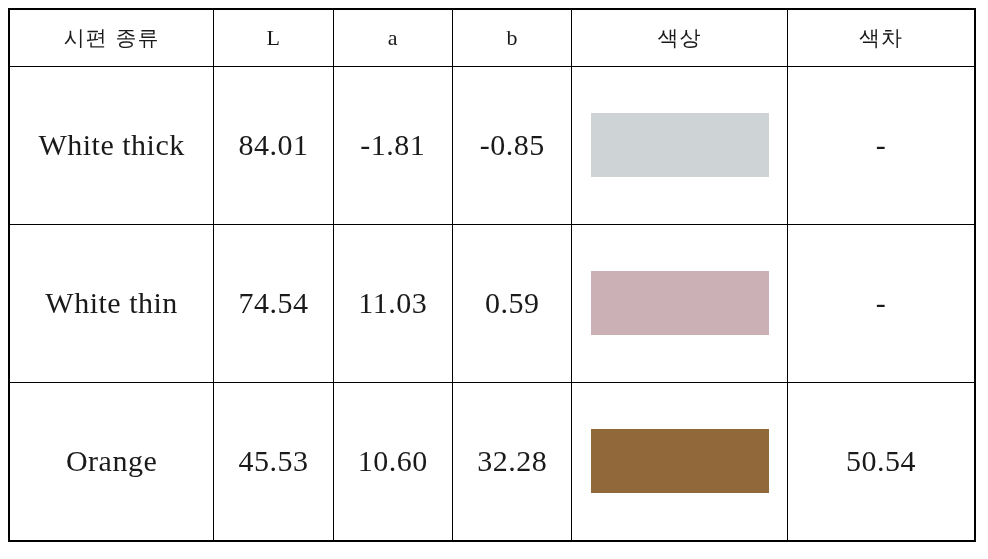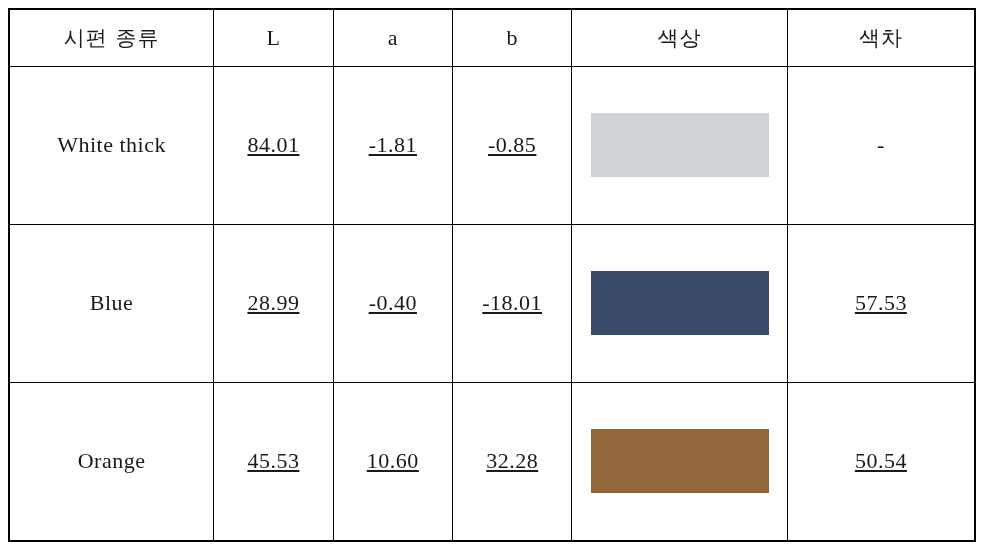--- a/index.html
+++ b/index.html
@@ -29,21 +29,21 @@
     table-layout: fixed;
     background: #ffffff;
   }
   table.color-table td,
   table.color-table th {
     border: 1px solid #000000;
     text-align: center;
     vertical-align: middle;
     font-weight: normal;
     padding: 0;
-    font-size: 22px;
+    font-size: 30px;
     letter-spacing: 0.5px;
   }
   table.color-table thead th {
     height: 56px;
     font-size: 22px;
   }
   table.color-table tbody td {
     height: 80px;
   }
   
@@ -56,21 +56,20 @@
   .col-b       { width: 112px; }
   .col-swatch  { width: 202px; }
   .col-diff    { width: 176px; }
 
   .cell-label {
     display: block;
     line-height: 1;
   }
   .num {
     font-variant-numeric: tabular-nums;
-    text-decoration: underline;
   }
   .swatch-cell {
     padding: 0;
   }
   .swatch {
     width: 178px;
     height: 64px;
     margin: 0 auto;
     display: block;
   }
@@ -135,42 +134,42 @@
           <span class="cell-label num">-0.85</span>
         </td>
         <td class="swatch-cell">
           <span class="swatch" style="background-color: rgb(206, 211, 214);"></span>
         </td>
         <td>
           <span class="cell-label dash">-</span>
         </td>
       </tr>
 
+      <tr>
+        <td>
+          <span class="cell-label">White thin</span>
+        </td>
+        <td>
+          <span class="cell-label num">74.54</span>
+        </td>
+        <td>
+          <span class="cell-label num">11.03</span>
+        </td>
+        <td>
+          <span class="cell-label num">0.59</span>
+        </td>
+        <td class="swatch-cell">
+          <span class="swatch" style="background-color: rgb(203, 176, 181);"></span>
+        </td>
+        <td>
+          <span class="cell-label dash">-</span>
+        </td>
+      </tr>
 
 
-      <tr>
-        <td>
-          <span class="cell-label">Blue</span>
-        </td>
-        <td>
-          <span class="cell-label num">28.99</span>
-        </td>
-        <td>
-          <span class="cell-label num">-0.40</span>
-        </td>
-        <td>
-          <span class="cell-label num">-18.01</span>
-        </td>
-        <td class="swatch-cell">
-          <span class="swatch" style="background-color: rgb(56, 75, 104);"></span>
-        </td>
-        <td>
-          <span class="cell-label num">57.53</span>
-        </td>
-      </tr>
 
       <tr>
         <td>
           <span class="cell-label">Orange</span>
         </td>
         <td>
           <span class="cell-label num">45.53</span>
         </td>
         <td>
           <span class="cell-label num">10.60</span>

